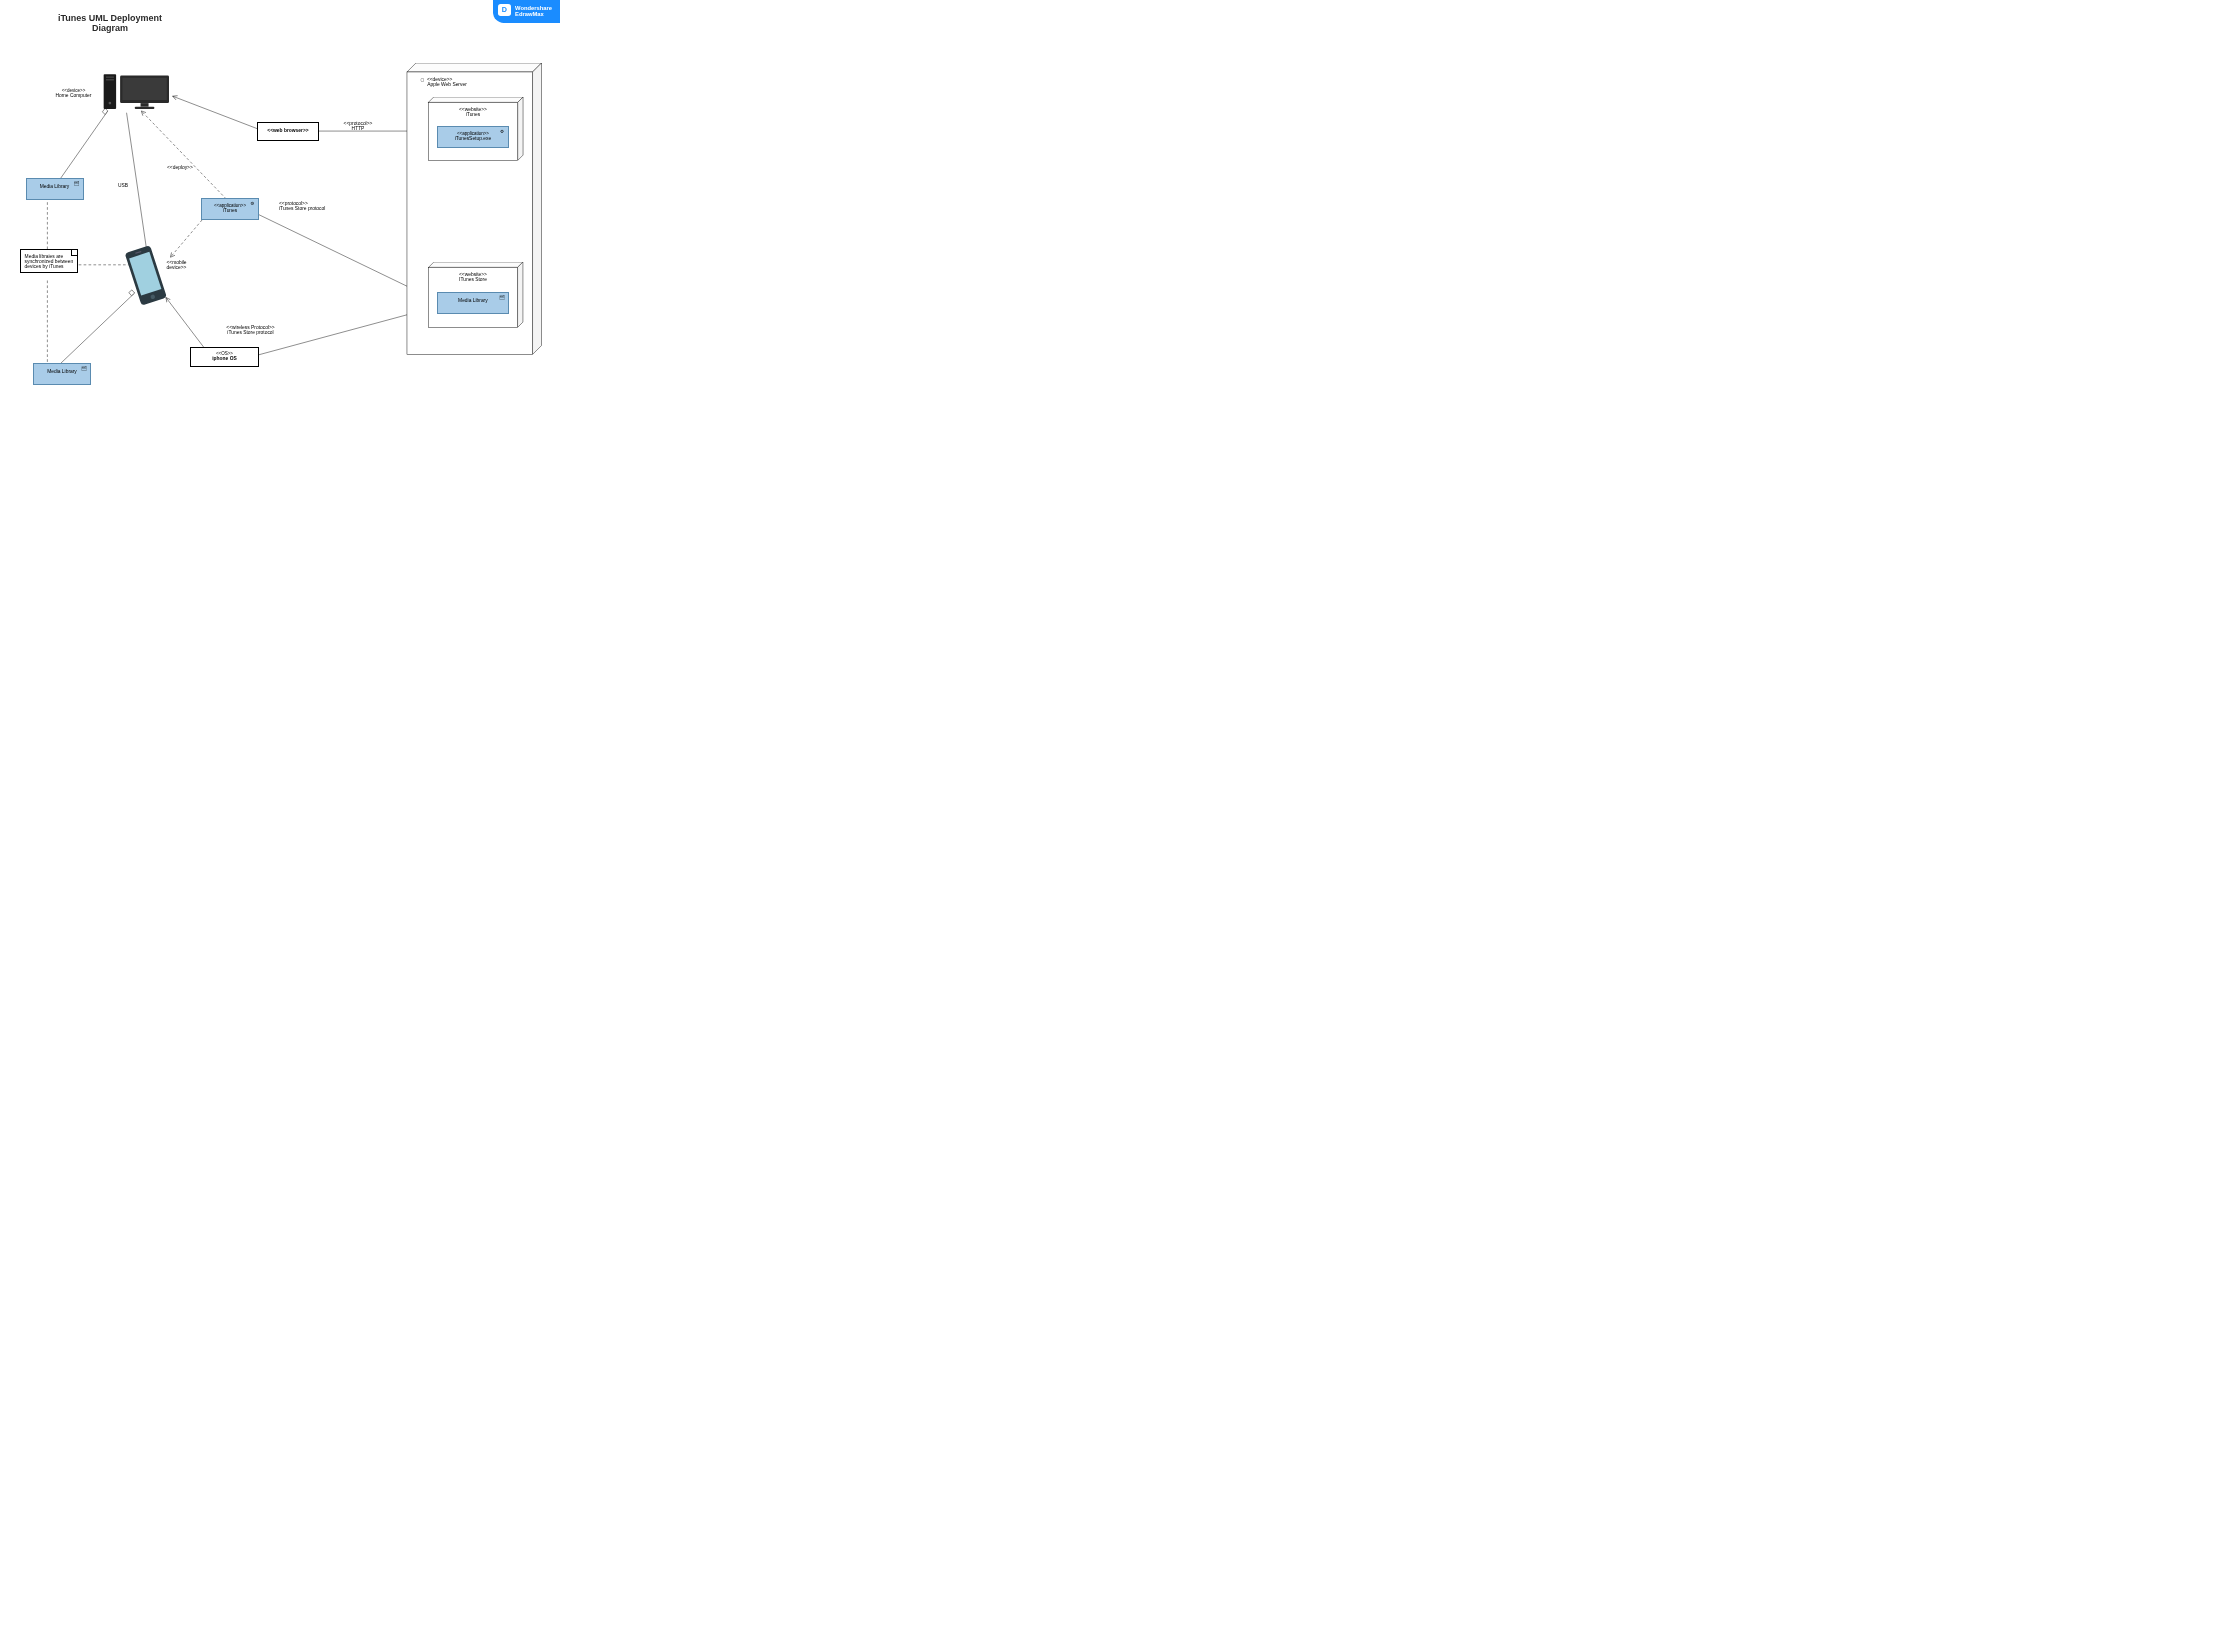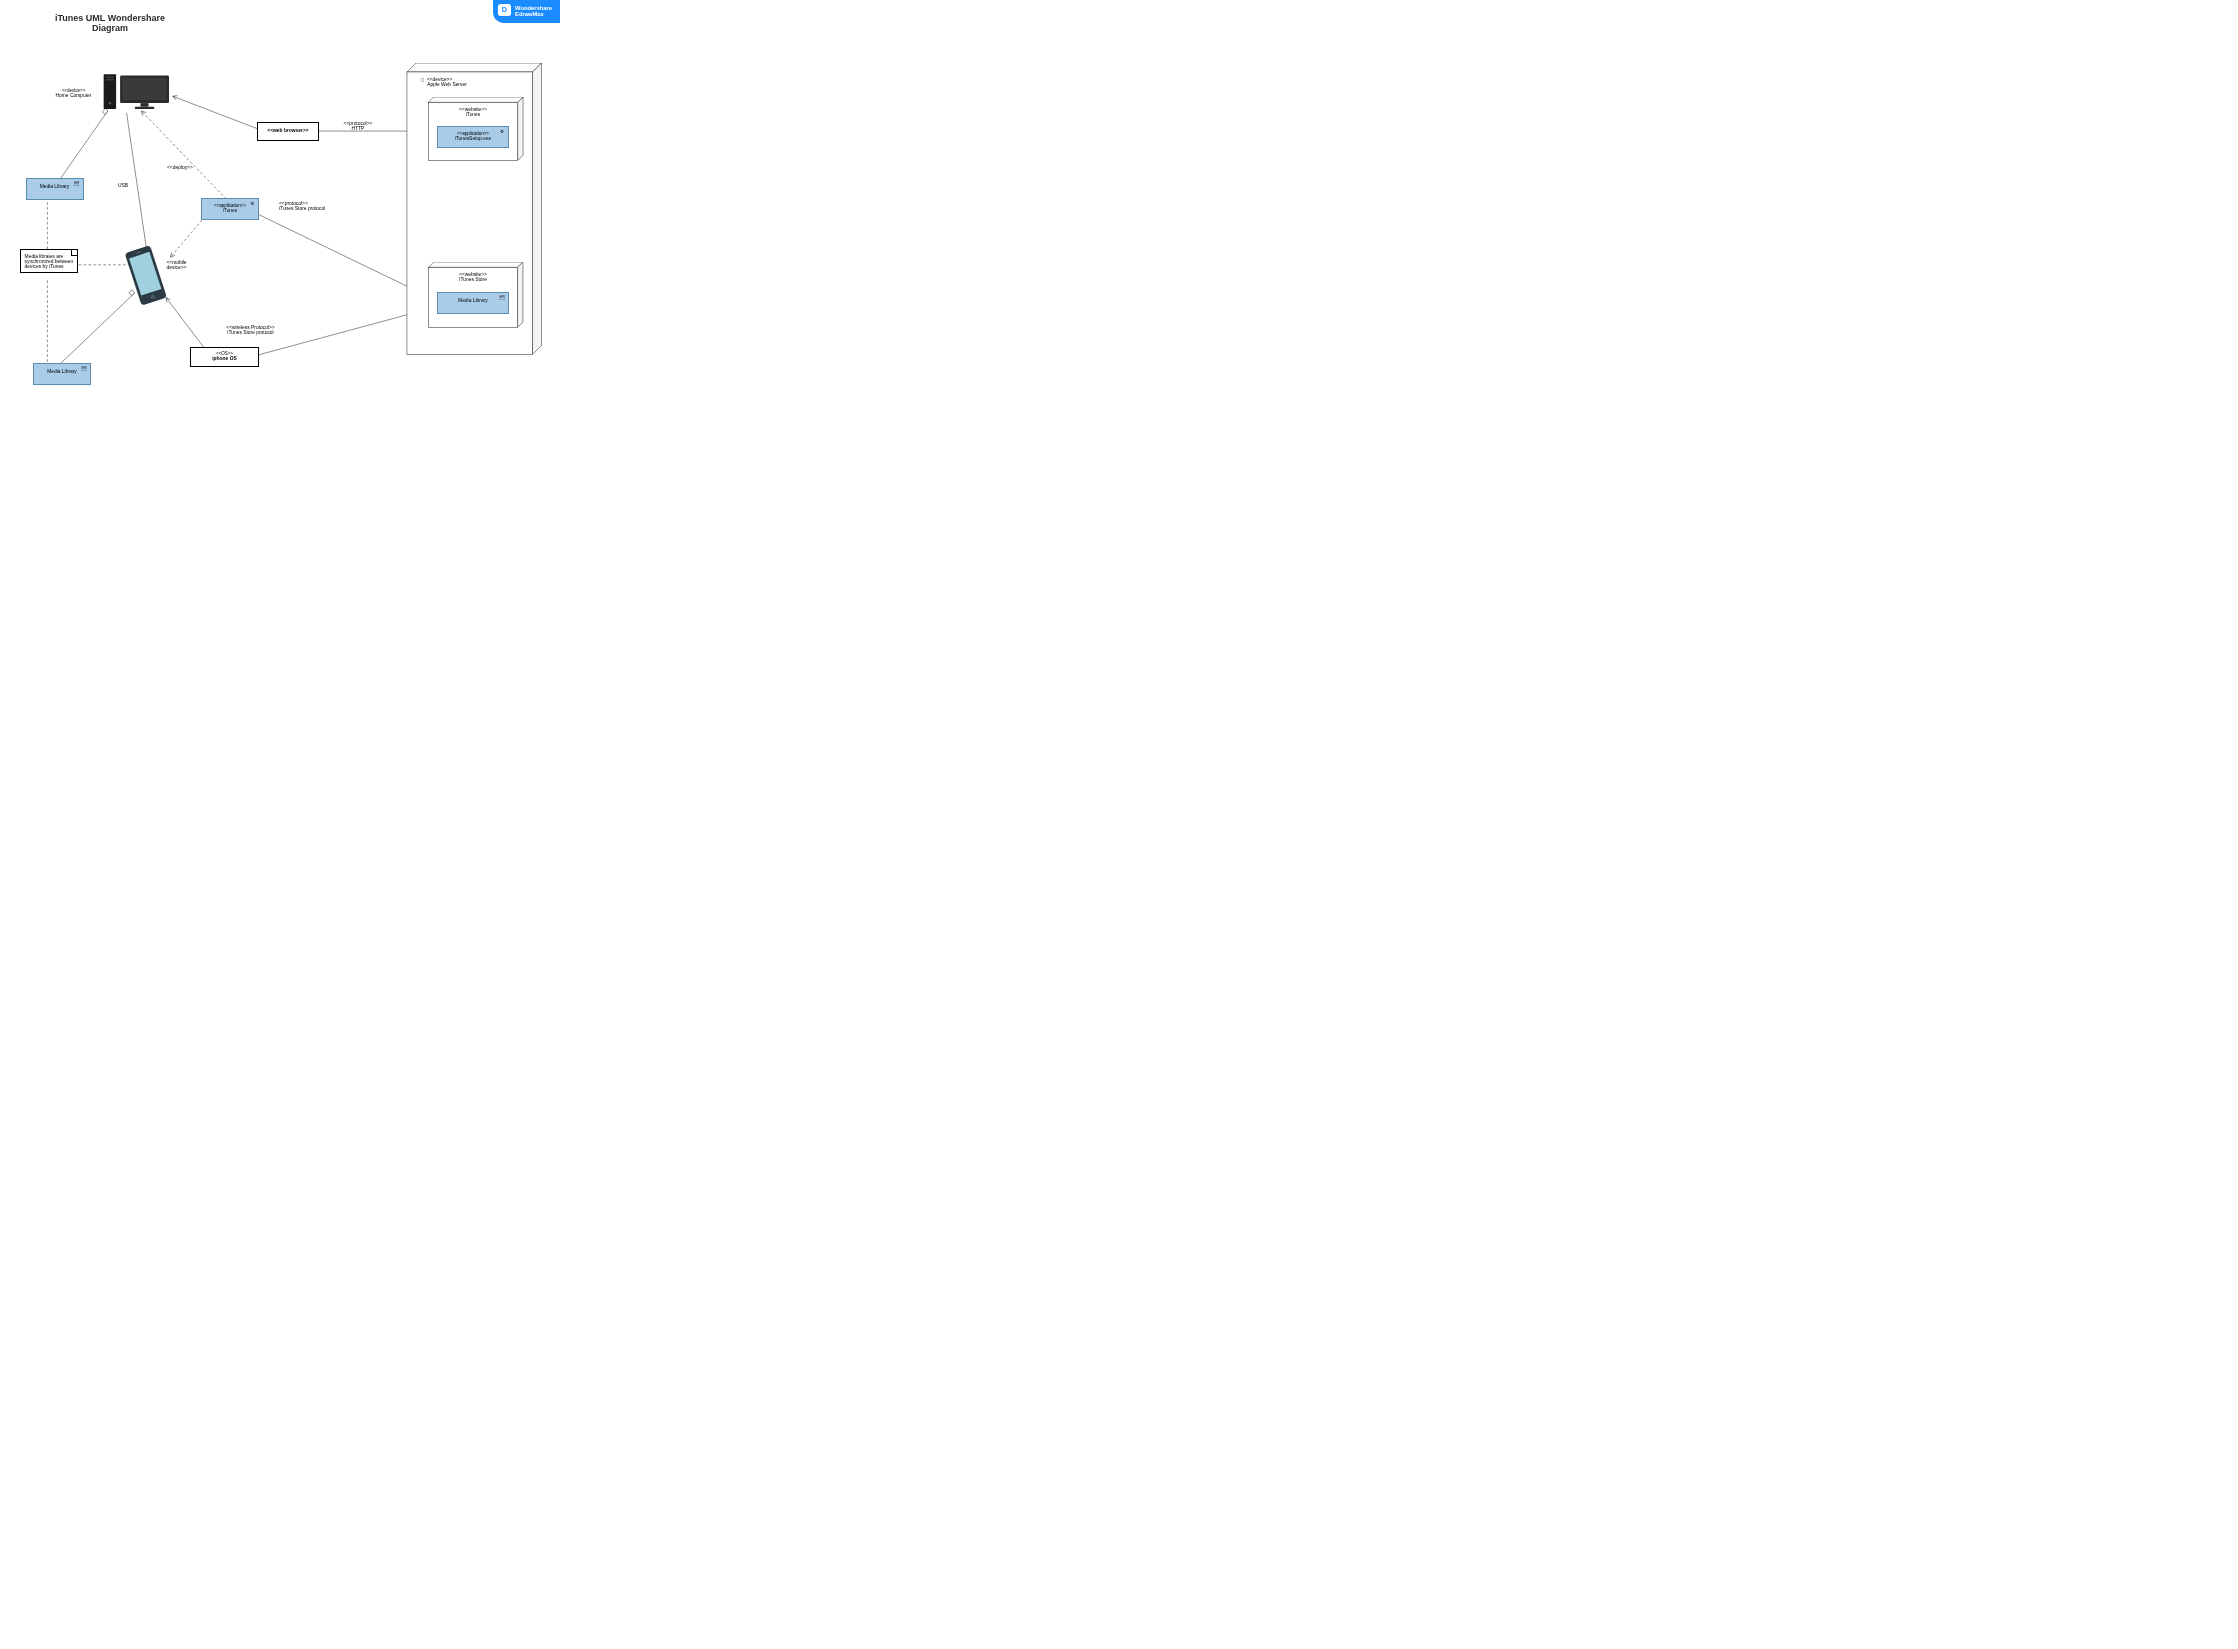--- a/index.html
+++ b/index.html
@@ -57,21 +57,21 @@
 
   <line x1="175" y1="592" x2="305" y2="592" stroke="#000" stroke-width="1" stroke-dasharray="6,5"></line>
 
   <line x1="712" y1="293" x2="910" y2="293" stroke="#000" stroke-width="1"></line>
 
   <line x1="578" y1="480" x2="930" y2="650" stroke="#000" stroke-width="1"></line>
 
   <line x1="578" y1="793" x2="930" y2="698" stroke="#000" stroke-width="1"></line>
 </svg>
 
-<div class="title">iTunes UML Wondershare Diagram</div>
+<div class="title">iTunes UML Deployment Diagram</div>
 
 <div class="brand">
   <div class="brand-icon">D</div>
   <div class="brand-text">
     <div>Wondershare</div>
     <div>EdrawMax</div>
   </div>
 </div>
 
 <div class="label" style="top:88px; left:49px; width:49px;">

